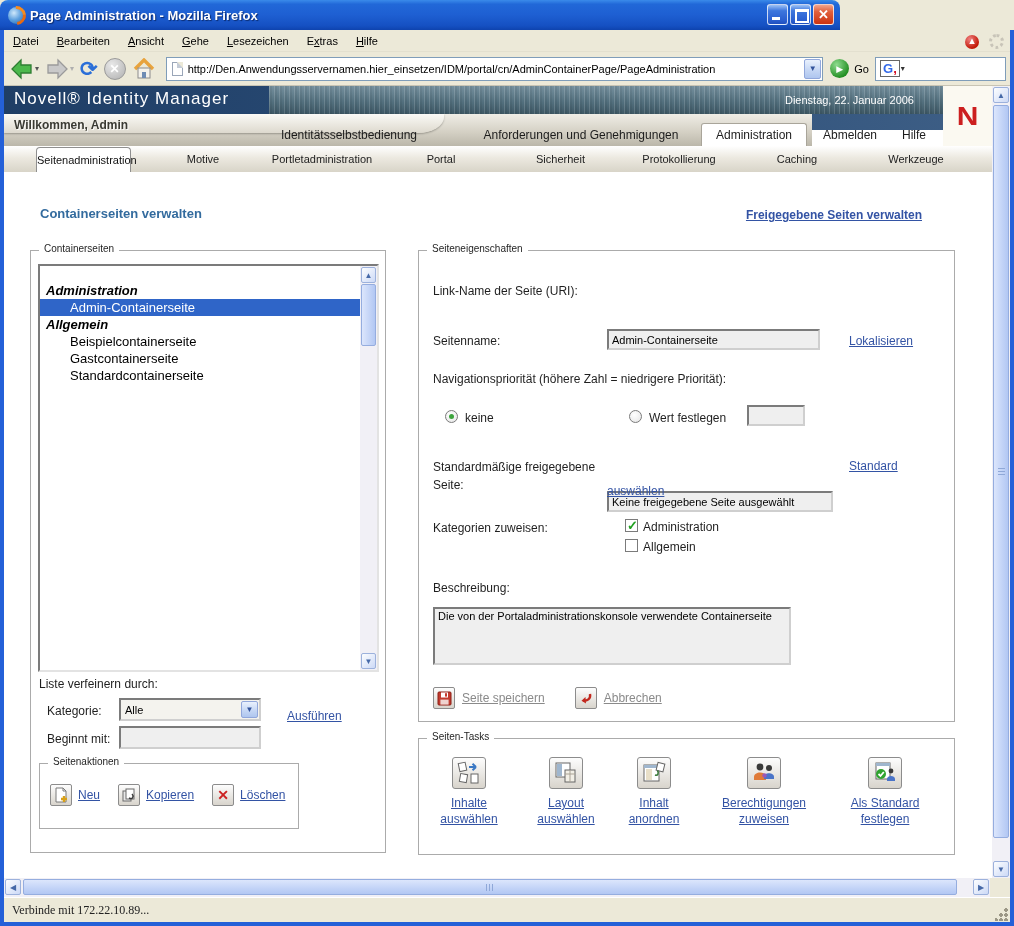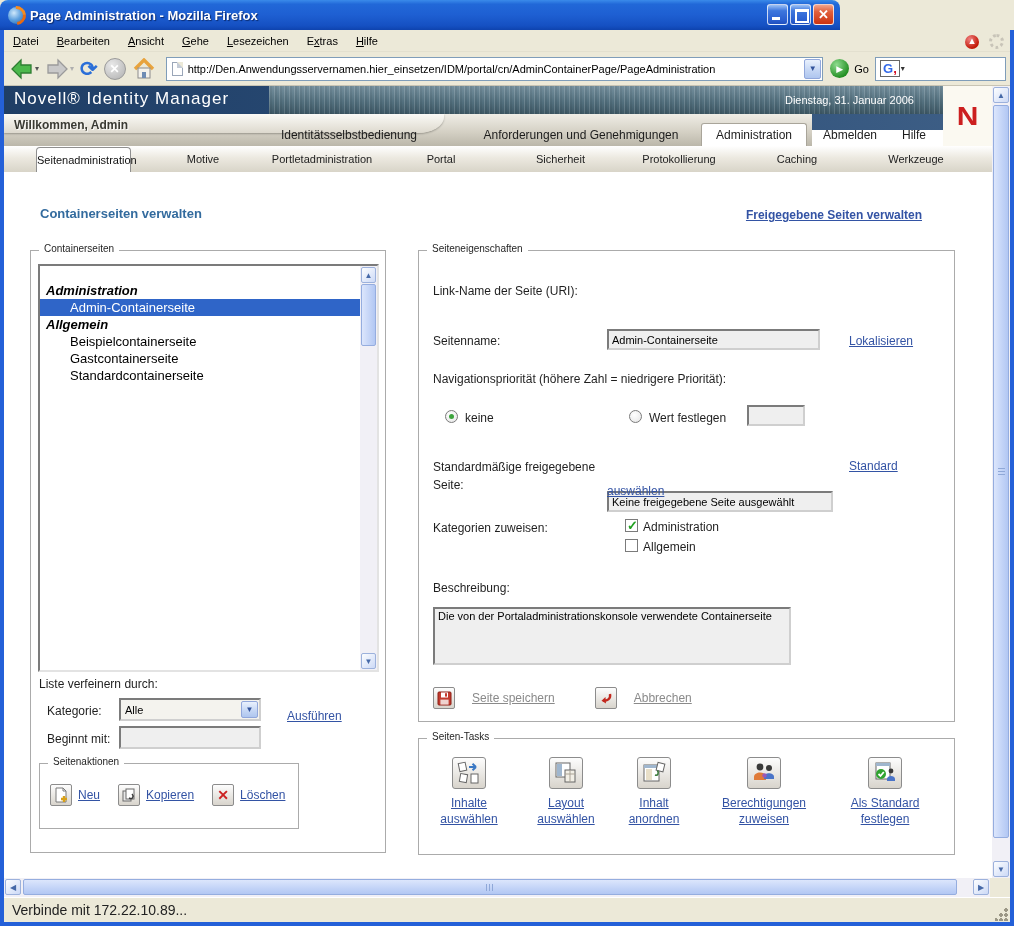--- a/index.html
+++ b/index.html
@@ -58,21 +58,21 @@
   .gocirc span { color:#fff; font-size:9px; }
   .golabel { font-size:11px; color:#000; }
   .searchbox { width:131px; height:24px; background:#fff; border:1px solid #7F9DB9; display:flex; align-items:center; padding:0 4px; }
   .glogo { font-size:13px; font-weight:bold; color:#3369E8; border:1px solid #666; padding:0 2px; line-height:15px; }
   .glogo i { font-style:normal; color:#D50F25; }
   .searchcaret { font-size:8px; color:#333; margin-left:1px; }
 
   
   .wb { position:absolute; background:#2460D8; }
   .statusbar { position:absolute; left:4px; top:897px; width:1006px; height:25px; background:#ECE9D8;
-    border-top:1px solid #fff; font-size:14px; color:#222; display:flex; align-items:center; padding-left:8px; }
+    border-top:1px solid #fff; font-size:12px; color:#222; display:flex; align-items:center; padding-left:8px;font-family:Liberation Serif, serif; }
   .grip { position:absolute; right:1px; bottom:1px; width:14px; height:14px;
     background:
       radial-gradient(circle at 11px 3px,#9B9786 1.6px,transparent 2px),
       radial-gradient(circle at 11px 8px,#9B9786 1.6px,transparent 2px),
       radial-gradient(circle at 6px 8px,#9B9786 1.6px,transparent 2px),
       radial-gradient(circle at 11px 13px,#9B9786 1.6px,transparent 2px),
       radial-gradient(circle at 6px 13px,#9B9786 1.6px,transparent 2px),
       radial-gradient(circle at 1px 13px,#9B9786 1.6px,transparent 2px); }
 
   
@@ -239,21 +239,21 @@
       <span class="searchcaret">▾</span>
       <span></span>
     </div>
   </div>
 
   <div class="viewport">
 
     <div class="novell-band">
       <div class="band-tex"></div>
       <div class="product">Novell® Identity Manager</div>
-      <div class="band-date">Dienstag, 31. Januar 2006</div>
+      <div class="band-date">Dienstag, 22. Januar 2006</div>
     </div>
     <div class="nbox">
       <span class="nlogo">N</span>
     </div>
 
     <div class="welcome-band">
       <div class="swoosh"></div>
       <div class="welcome">Willkommen, Admin</div>
       <div class="tab1" style="left:251px;width:188px;">Identitätsselbstbedienung</div>
       <div class="tab1" style="left:463px;width:228px;">Anforderungen und Genehmigungen</div>
@@ -357,21 +357,21 @@
 
         <span class="lbl" style="left:14px;top:270px;">Kategorien zuweisen:</span>
         <span class="check on" style="left:206px;top:268px;"></span>
         <span class="lbl" style="left:224px;top:269px;">Administration</span>
         <span class="check" style="left:206px;top:288px;"></span>
         <span class="lbl" style="left:224px;top:289px;">Allgemein</span>
 
         <span class="lbl" style="left:14px;top:330px;">Beschreibung:</span>
         <div class="tf" style="left:14px;top:356px;width:358px;height:58px;">Die von der Portaladministrationskonsole verwendete Containerseite</div>
 
-        <div style="position:absolute;left:14px;top:436px;display:flex;align-items:center;gap:17px;">
+        <div style="position:absolute;left:14px;top:436px;display:flex;align-items:center;gap:7px;">
           <div class="iconbtn">
             <svg width="15" height="15" viewBox="0 0 15 15">
               <rect x="1" y="1" width="13" height="13" rx="1" fill="#C23B2E" stroke="#8C1F14"></rect>
               <rect x="4" y="1.5" width="7" height="5" fill="#fff"></rect>
               <rect x="8" y="2.2" width="2" height="3.4" fill="#C23B2E"></rect>
               <rect x="3.4" y="8.6" width="8.2" height="5" fill="#EFD3CF"></rect>
             </svg>
           </div>
           <span class="glink">Seite speichern</span>
           <div class="iconbtn" style="margin-left:23px;">

